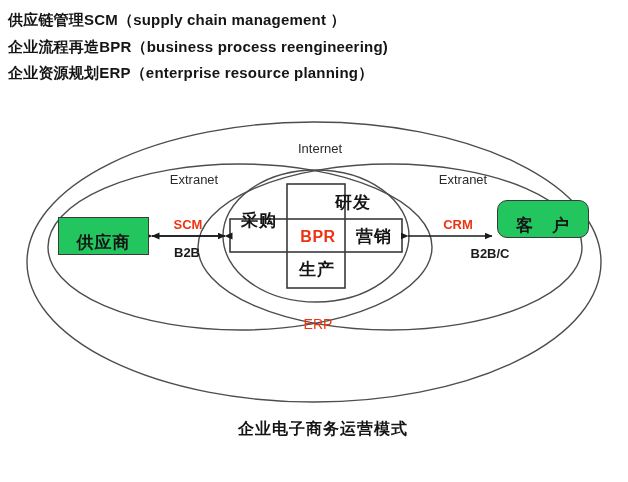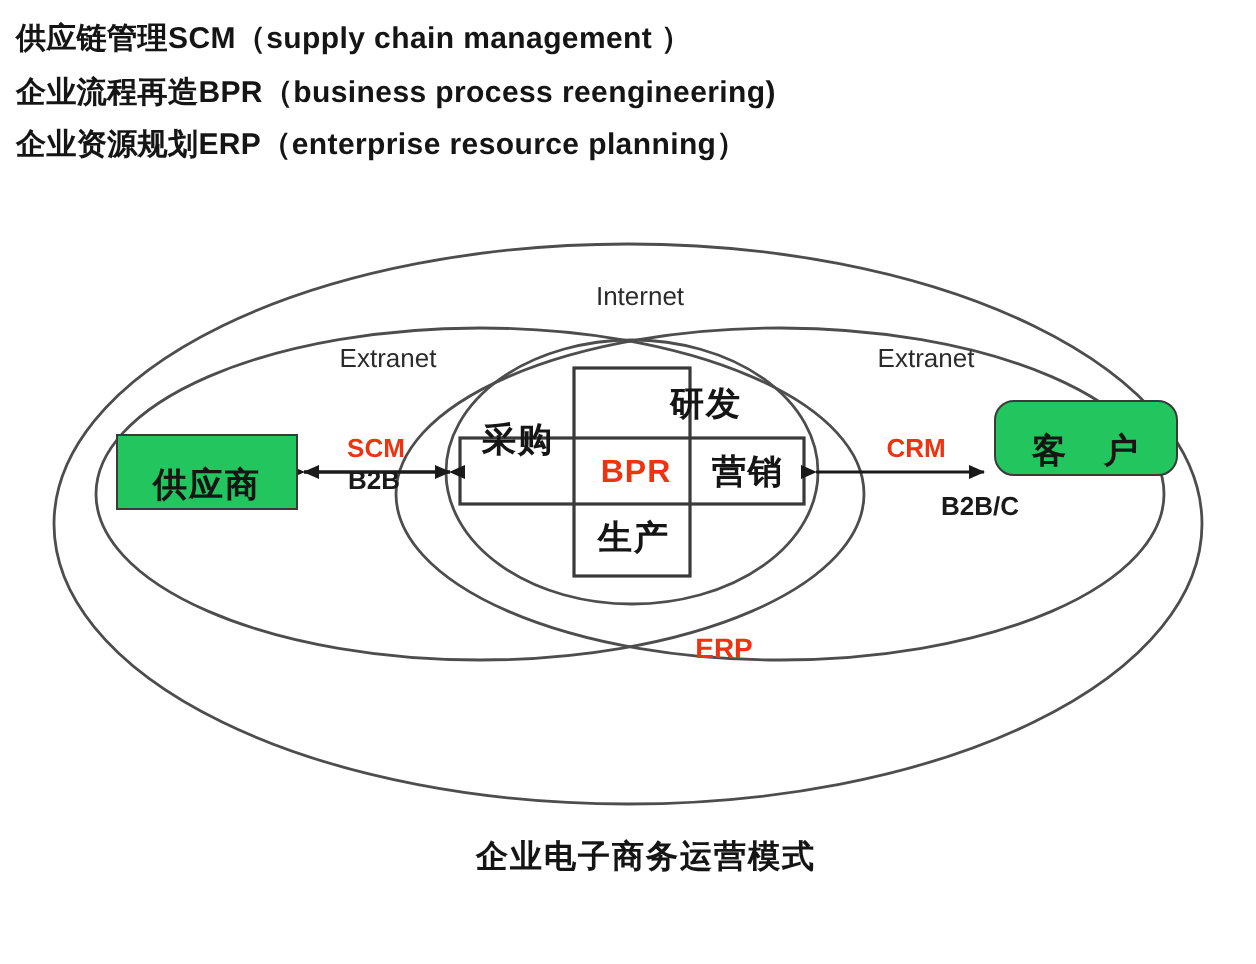--- a/index.html
+++ b/index.html
@@ -16,21 +16,21 @@
   svg.shapes{position:absolute;left:0;top:0;width:628px;height:482px;}
   .lbl{
     position:absolute;transform:translate(-50%,-50%);
     white-space:nowrap;text-align:center;
   }
   .net-lbl{font-size:13px;font-weight:400;color:#2b2b2b;}
   .link-lbl{font-size:13px;font-weight:bold;color:#1a1a1a;text-align:right;}
   .red{color:var(--accent,#ee3311);}
   .cell-lbl{font-size:17px;font-weight:bold;color:#151515;letter-spacing:1px;}
   .bpr-lbl{font-size:16px;font-weight:bold;letter-spacing:0.5px;}
-  .erp-lbl{font-size:14px;font-weight:bold;margin-left:44px;}
+  .erp-lbl{font-size:14px;font-weight:normal;}
   .node-box{
     position:absolute;background:#22c55e;border:1.6px solid #3a3a3a;
     display:flex;align-items:flex-end;justify-content:center;
     font-size:17px;font-weight:bold;color:#151515;letter-spacing:1px;
   }
   .supplier-box{left:58px;top:217px;width:89px;height:36px;}
   .customer-box{left:497px;top:200px;width:90px;height:36px;border-radius:10px;}
   .caption{
     position:absolute;left:323px;top:429px;transform:translate(-50%,-50%);
     font-size:16px;font-weight:bold;color:#151515;letter-spacing:1px;white-space:nowrap;
@@ -80,20 +80,20 @@
     <span>客　户</span>
   </div>
 
   <div class="lbl cell-lbl" style="left:317px;top:202px;margin-left:36px;">研发</div>
   <div class="lbl cell-lbl" style="left:259px;top:220px;">采购</div>
   <div class="lbl bpr-lbl red" style="left:318px;top:237px;position:absolute;transform:translate(-50%,-50%);white-space:nowrap;">BPR</div>
   <div class="lbl cell-lbl" style="left:374px;top:236px;">营销</div>
   <div class="lbl cell-lbl" style="left:317px;top:269px;">生产</div>
 
   <div class="lbl link-lbl red" style="left:188px;top:224px;">SCM</div>
-  <div class="lbl link-lbl" style="left:187px;top:240px;">B2B</div>
+  <div class="lbl link-lbl" style="left:187px;top:252px;">B2B</div>
   <div class="lbl link-lbl red" style="left:458px;top:224px;">CRM</div>
   <div class="lbl link-lbl" style="left:458px;top:253px;margin-left:32px;">B2B/C</div>
   <div class="lbl erp-lbl red" style="left:318px;top:324px;">ERP</div>
 
   <div class="caption">企业电子商务运营模式</div>
 
 </div>
 
 </body></html>

